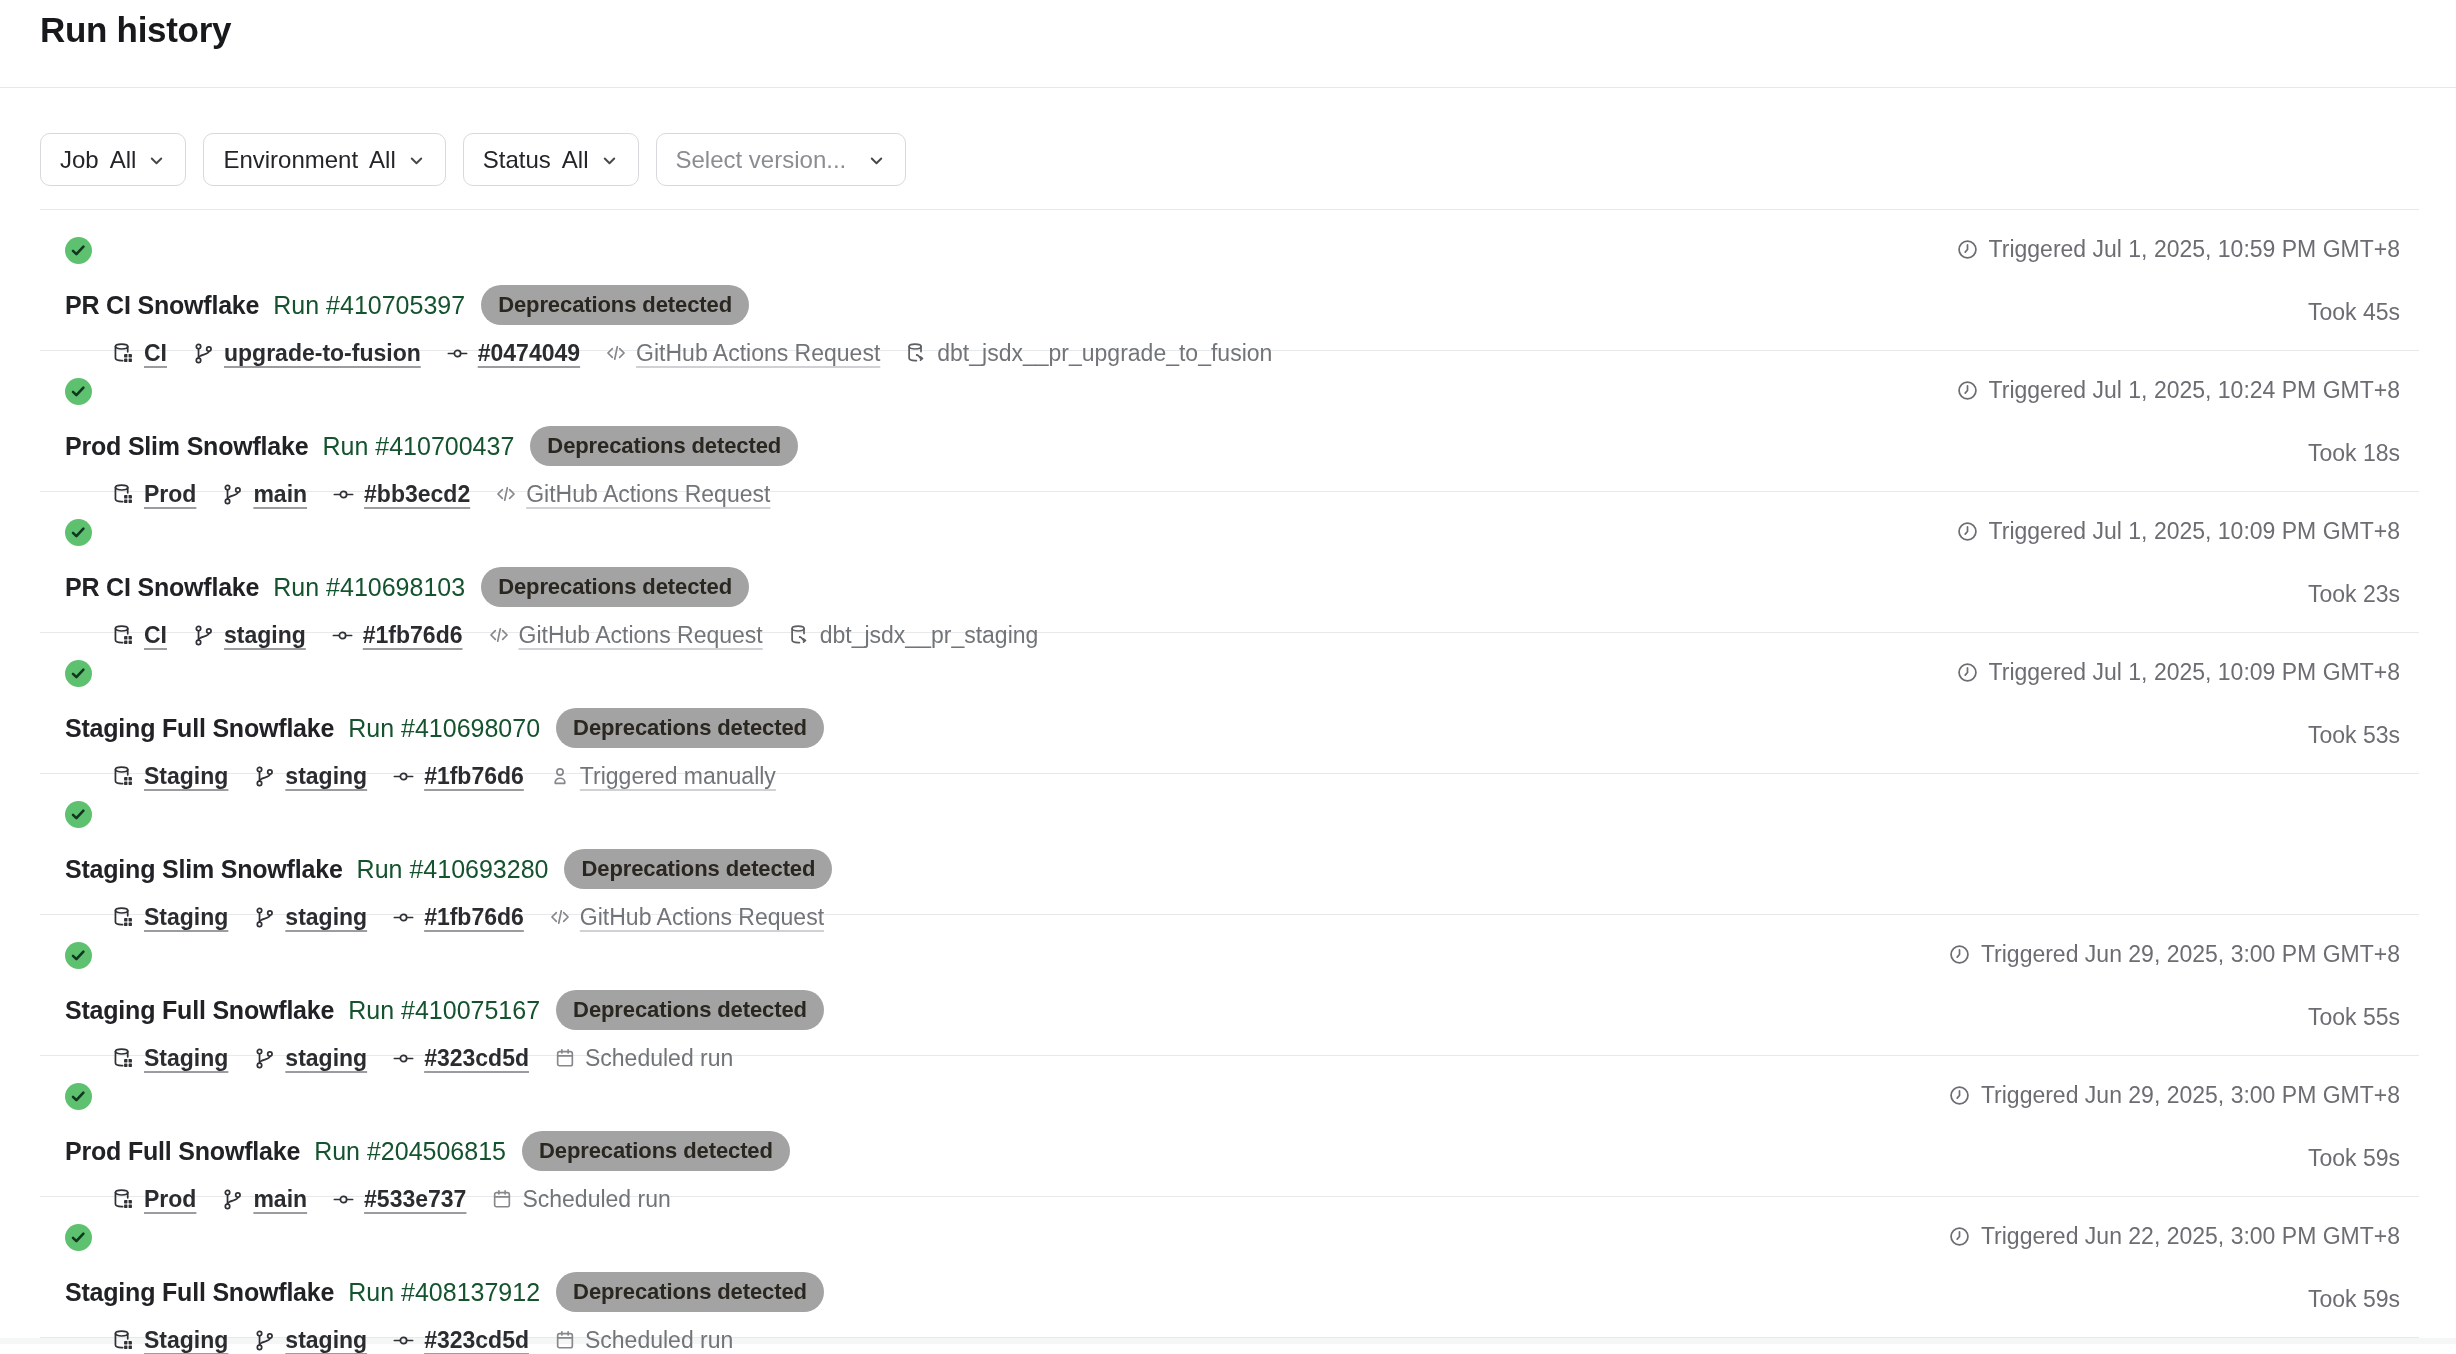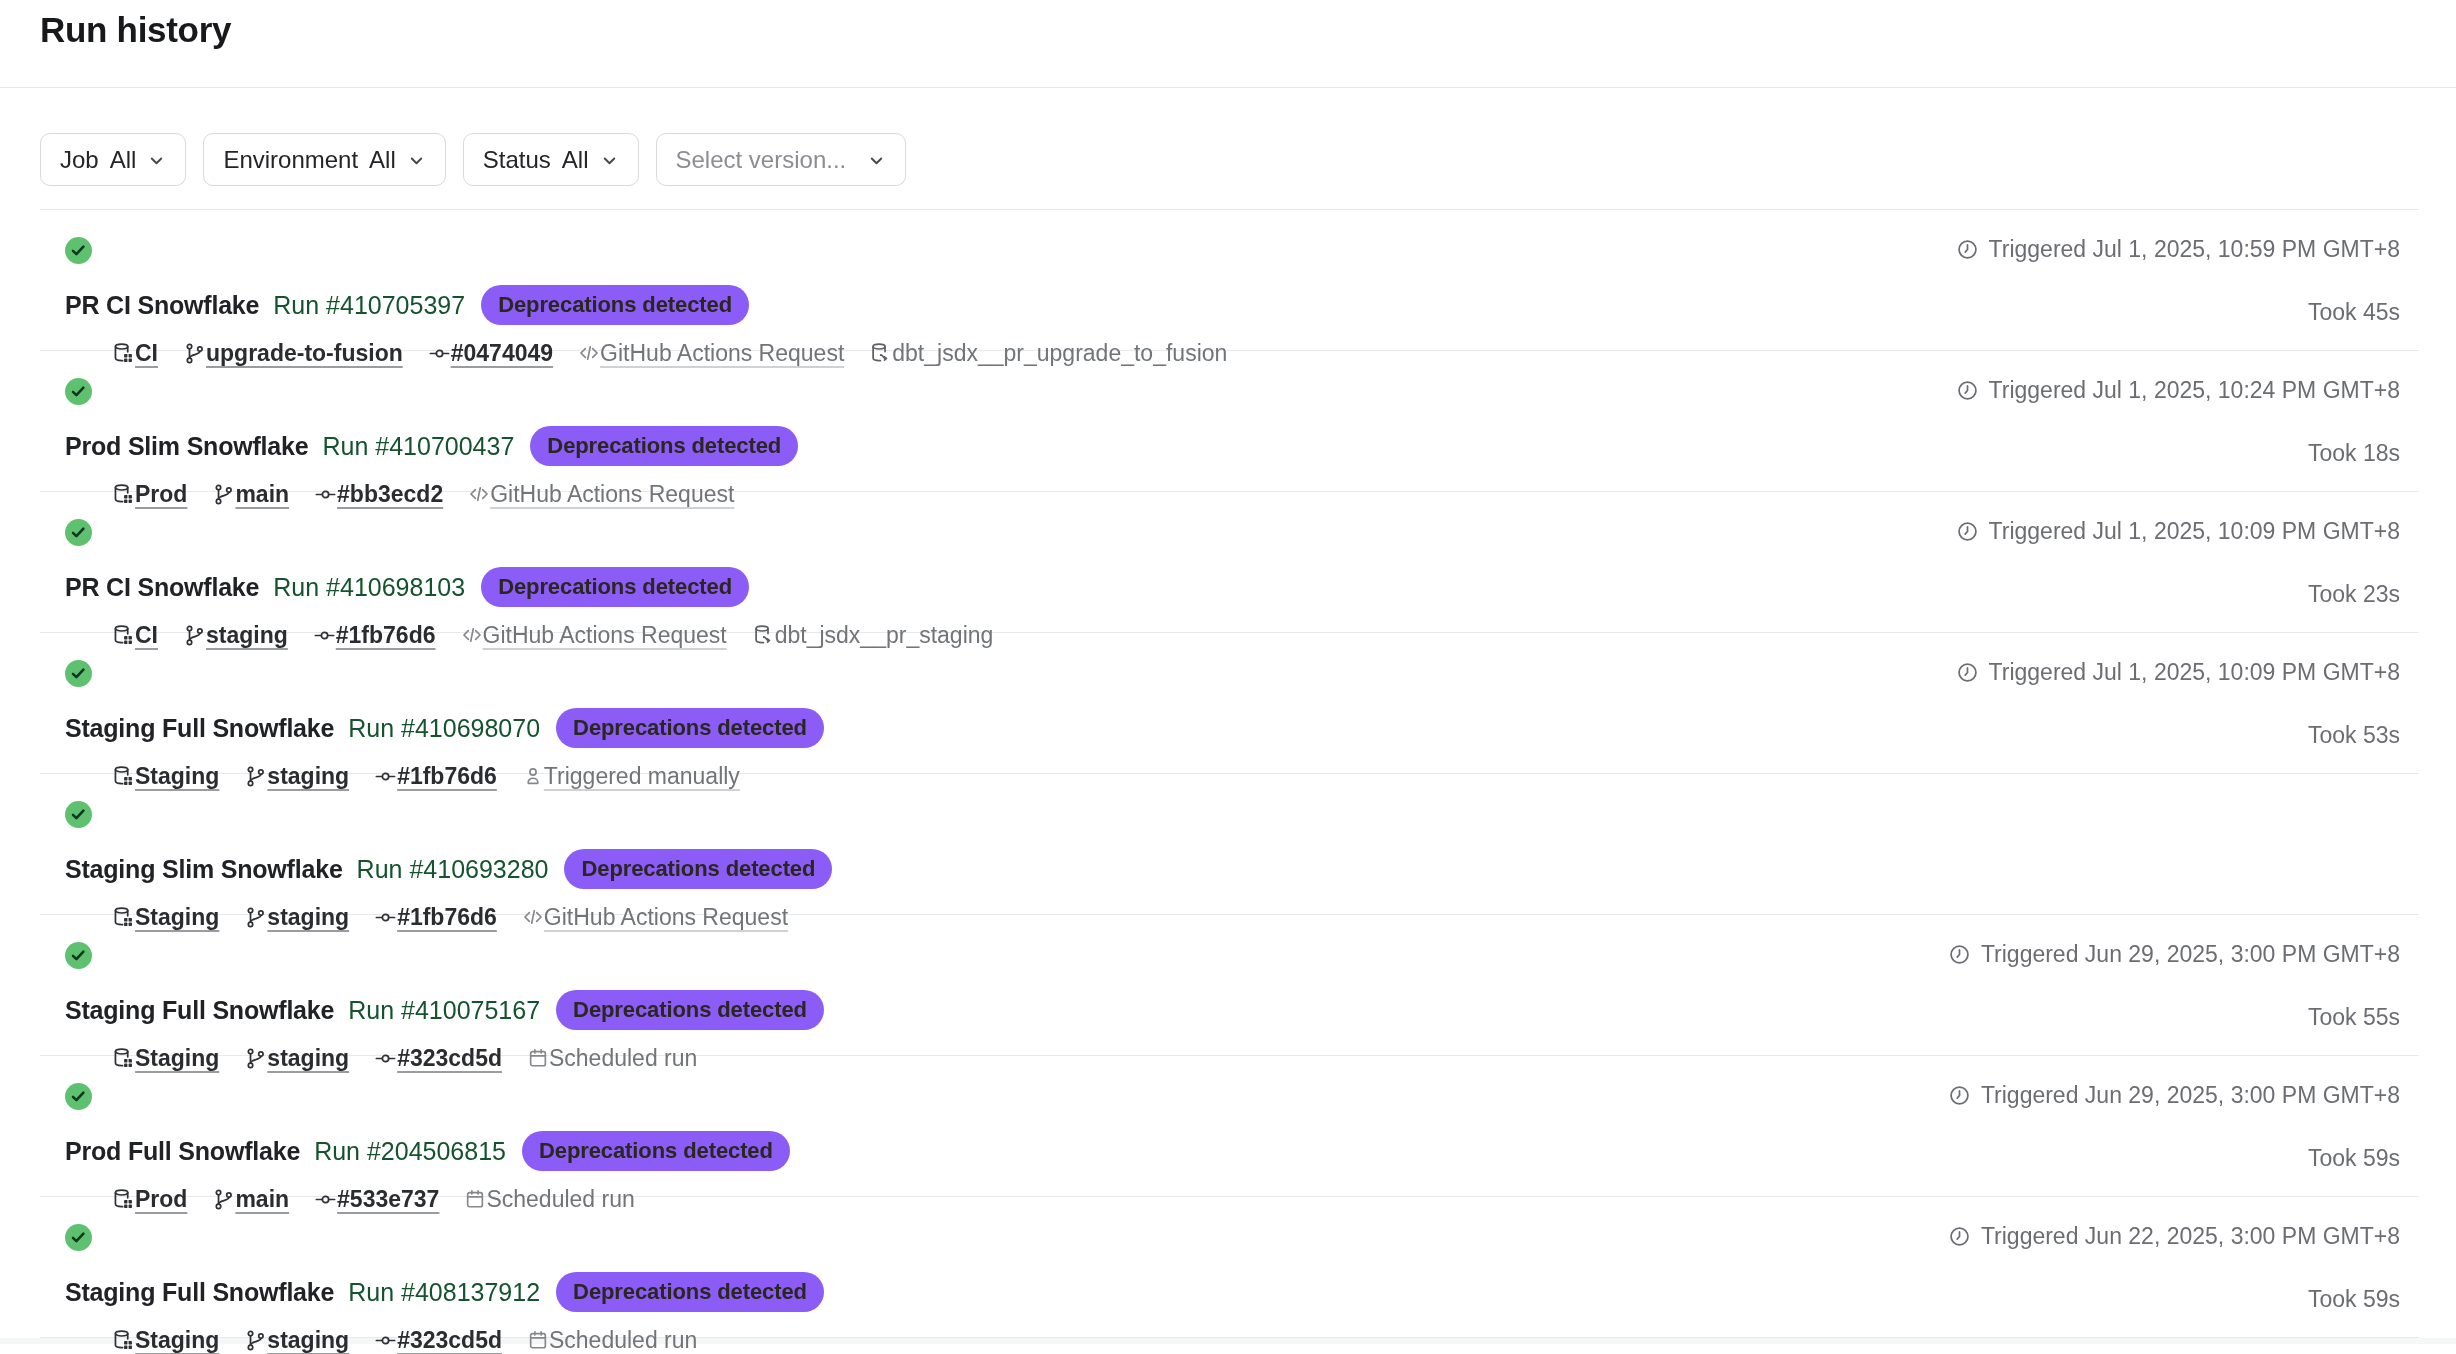--- a/index.html
+++ b/index.html
@@ -26,24 +26,24 @@
   .run-list { margin:0 37px 0 40px; }
   .run-row { height:141px; border-bottom:1px solid #e8e9eb; display:flex;
              justify-content:space-between; padding:0 19px 0 25px; }
   .row-left { display:flex; align-items:flex-start;flex-direction:column; }
   .check { display:inline-flex; margin-top:27px; margin-right:14px; flex:none; }
   .row-main { padding-top:21px; }
   .title-line { display:flex; align-items:center; gap:13px; height:40px; }
   .run-name { font-size:25px; font-weight:700; color:#202226; letter-spacing:-0.2px; }
   .run-number { font-size:25px; font-weight:400; color:#14532d; margin-left:1px; }
   .badge { display:inline-flex; align-items:center; height:40px; padding:0 17px;
-           background:#8b5cf6; border-radius:20px; font-size:22px; font-weight:700;
+           background:#a3a3a3; border-radius:20px; font-size:22px; font-weight:700;
            color:#2a2620; letter-spacing:-0.1px; margin-left:3px; }
   .detail-line { display:flex; align-items:center; gap:25px; margin-top:13px; margin-left:47px; height:30px; }
-  .detail-item { display:inline-flex; align-items:center; font-size:23px; }
+  .detail-item { display:inline-flex; align-items:center; gap:9px; font-size:23px; }
   .lnk { font-weight:700; color:#2a2c30; text-decoration:underline;
          text-decoration-color:#9a9ca0; text-decoration-thickness:2px; text-underline-offset:5px; }
   .muted { color:#717478; font-weight:400; }
   .muted.u { text-decoration:underline; text-decoration-color:#d0d1d4;
              text-decoration-thickness:2px; text-underline-offset:5px; }
 
   .row-right { display:flex; flex-direction:column; align-items:flex-end;
                justify-content:space-between; padding:26px 0 24px 0; }
   .triggered { display:inline-flex; align-items:center; gap:10px; font-size:23px; color:#6b6d72; }
   .took { font-size:23px; color:#6b6d72; }

